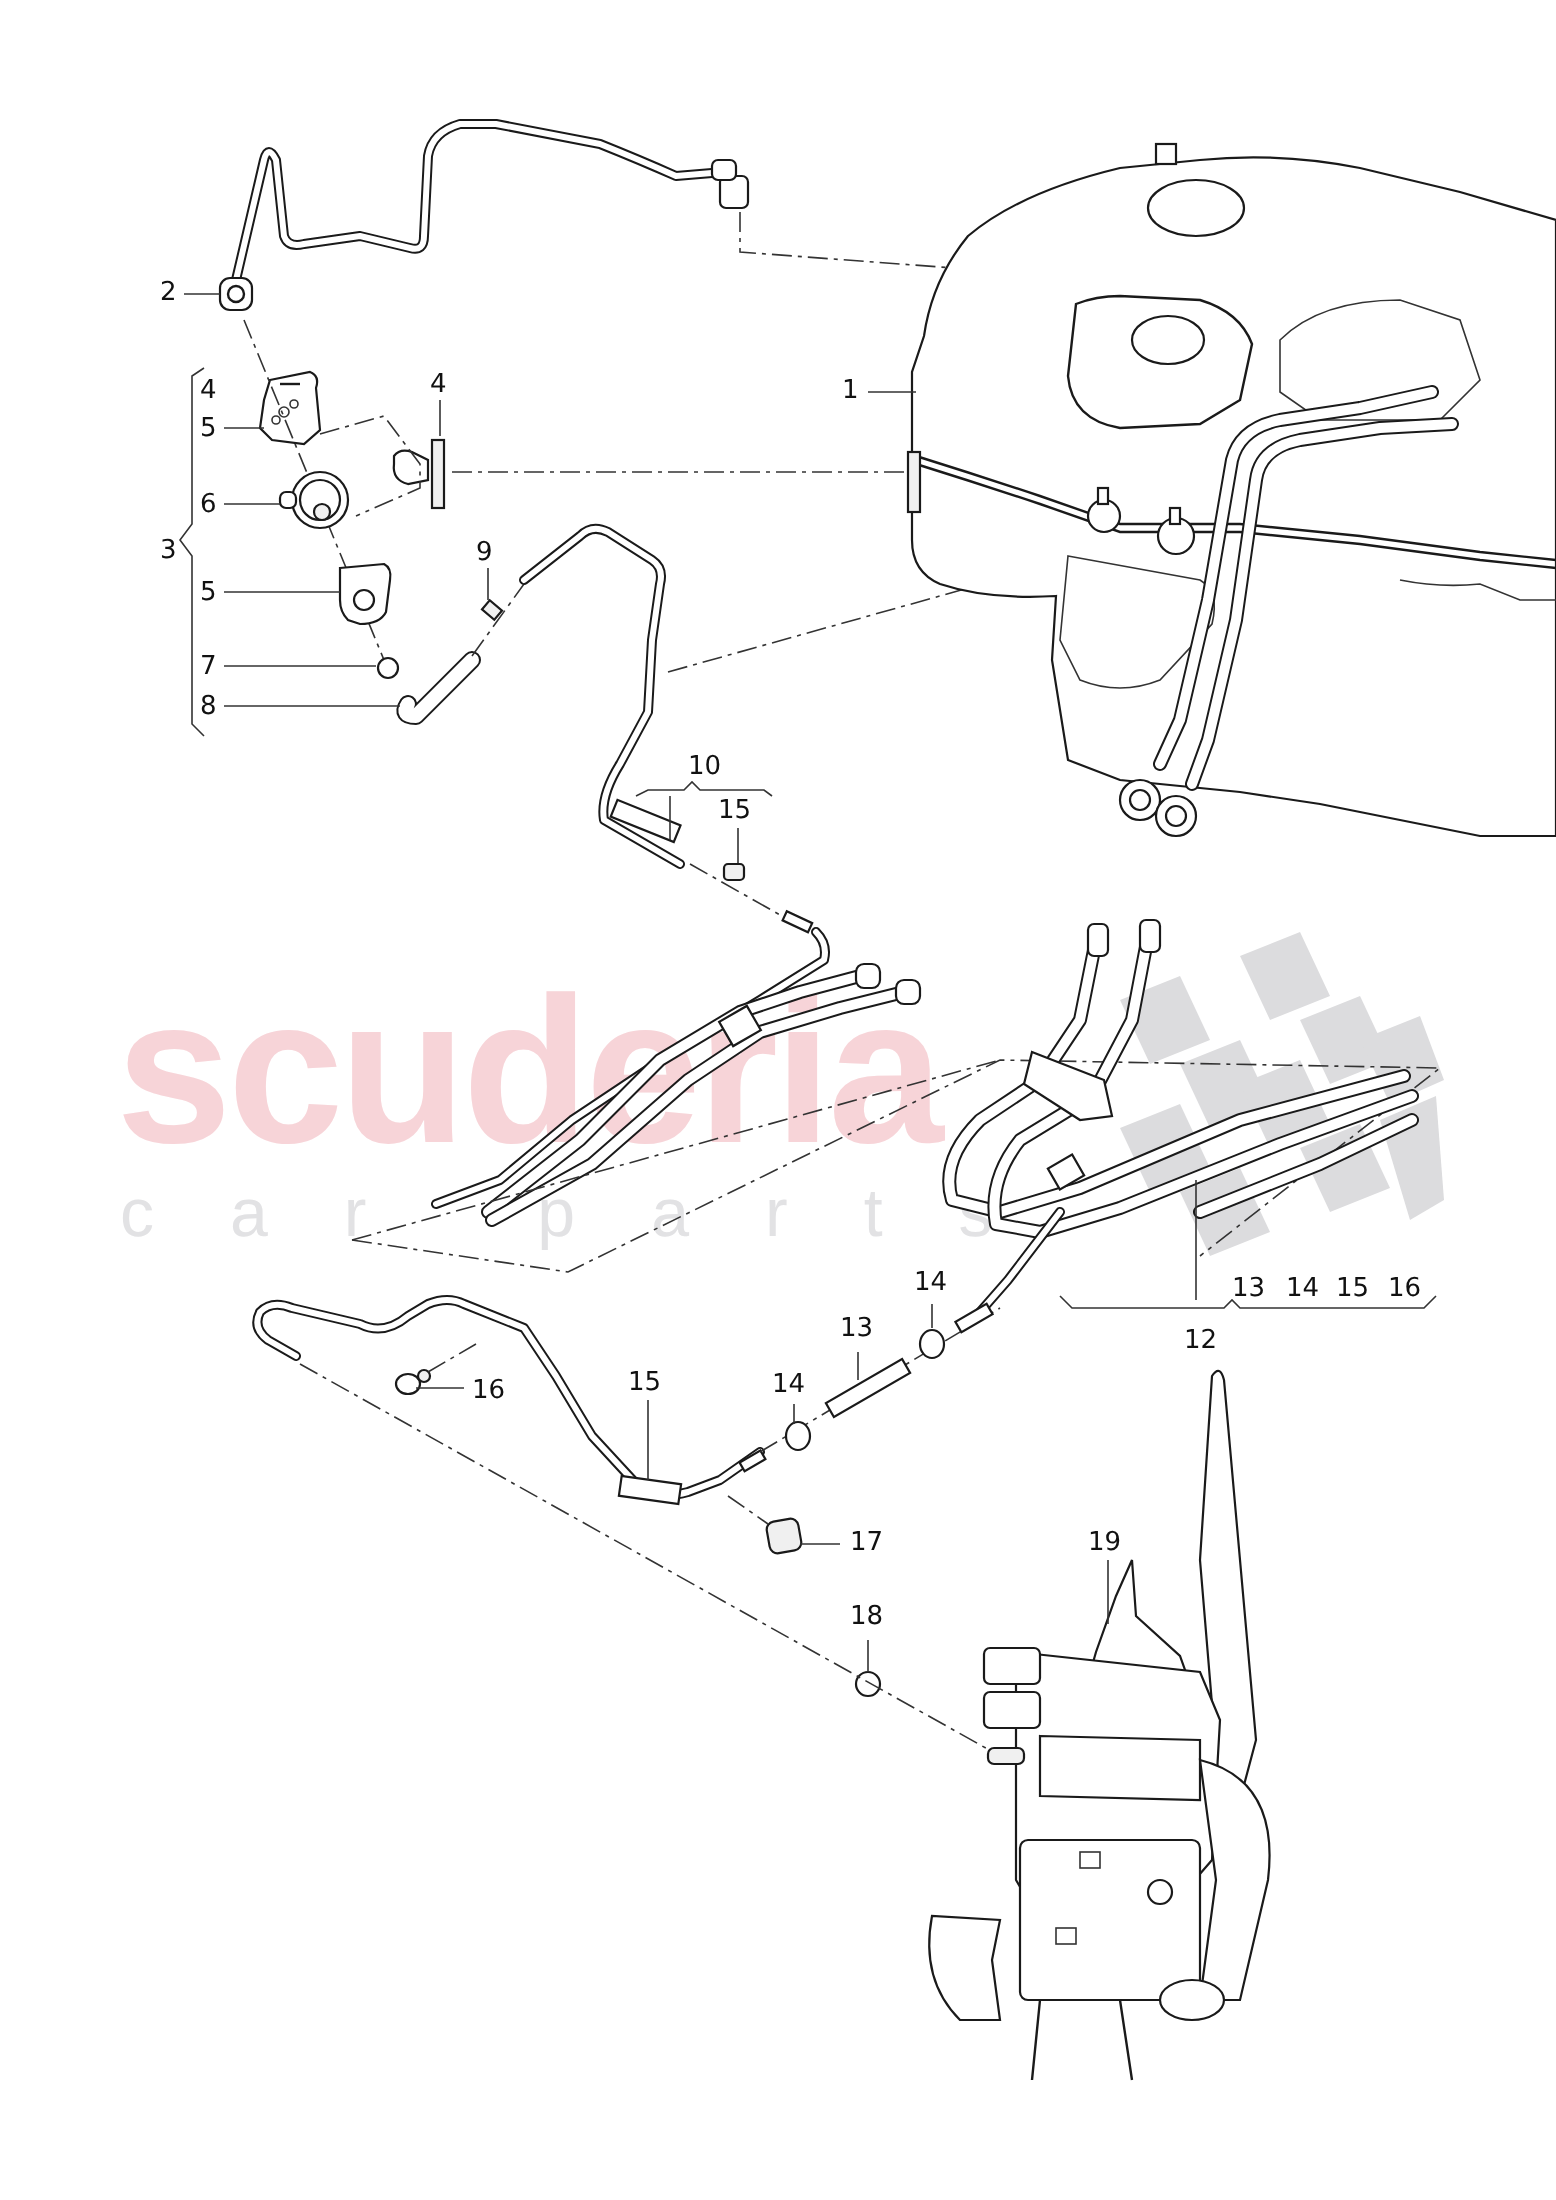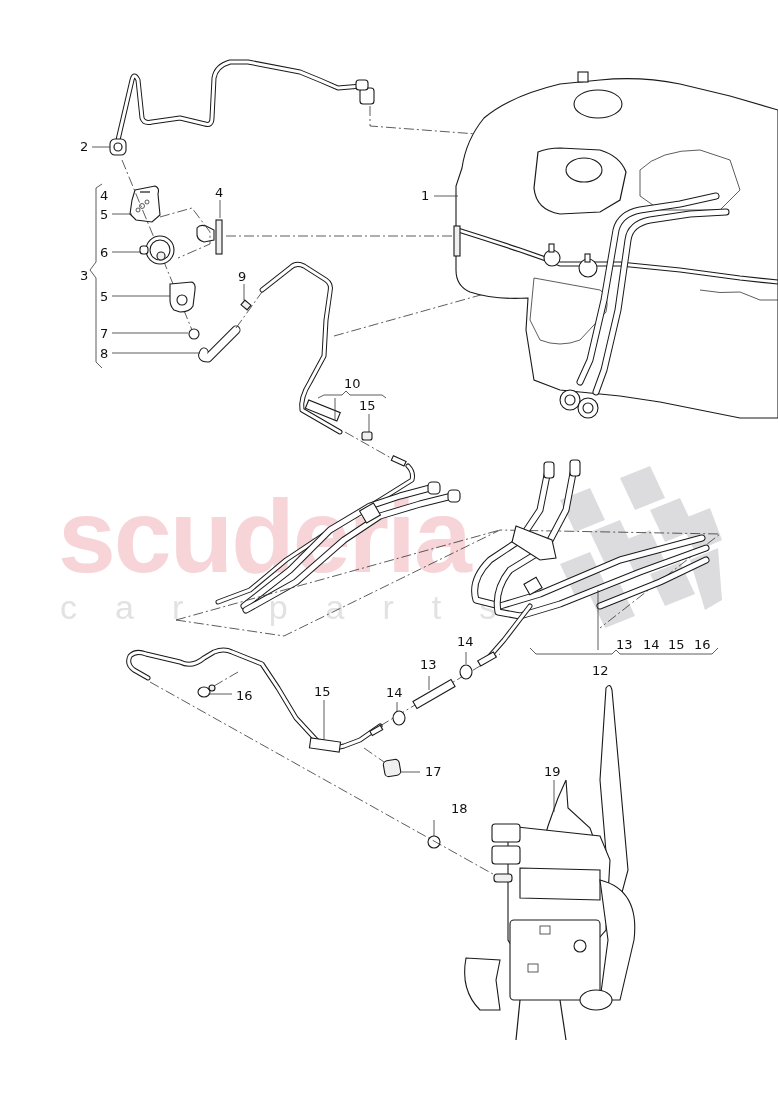--- a/index.html
+++ b/index.html
@@ -263,16 +263,16 @@
   <div class="callout" style="left:643px;top:638px;">14</div>
   <div class="callout" style="left:668px;top:638px;">15</div>
   <div class="callout" style="left:694px;top:638px;">16</div>
   <div class="callout" style="left:592px;top:664px;">12</div>
   <div class="callout" style="left:457px;top:635px;">14</div>
   <div class="callout" style="left:420px;top:658px;">13</div>
   <div class="callout" style="left:236px;top:689px;">16</div>
   <div class="callout" style="left:314px;top:685px;">15</div>
   <div class="callout" style="left:386px;top:686px;">14</div>
   <div class="callout" style="left:425px;top:765px;">17</div>
-  <div class="callout" style="left:425px;top:802px;margin-left:26px;">18</div>
+  <div class="callout" style="left:425px;top:802px;">18</div>
   <div class="callout" style="left:544px;top:765px;">19</div>
 
 </div>
 
 </body></html>

